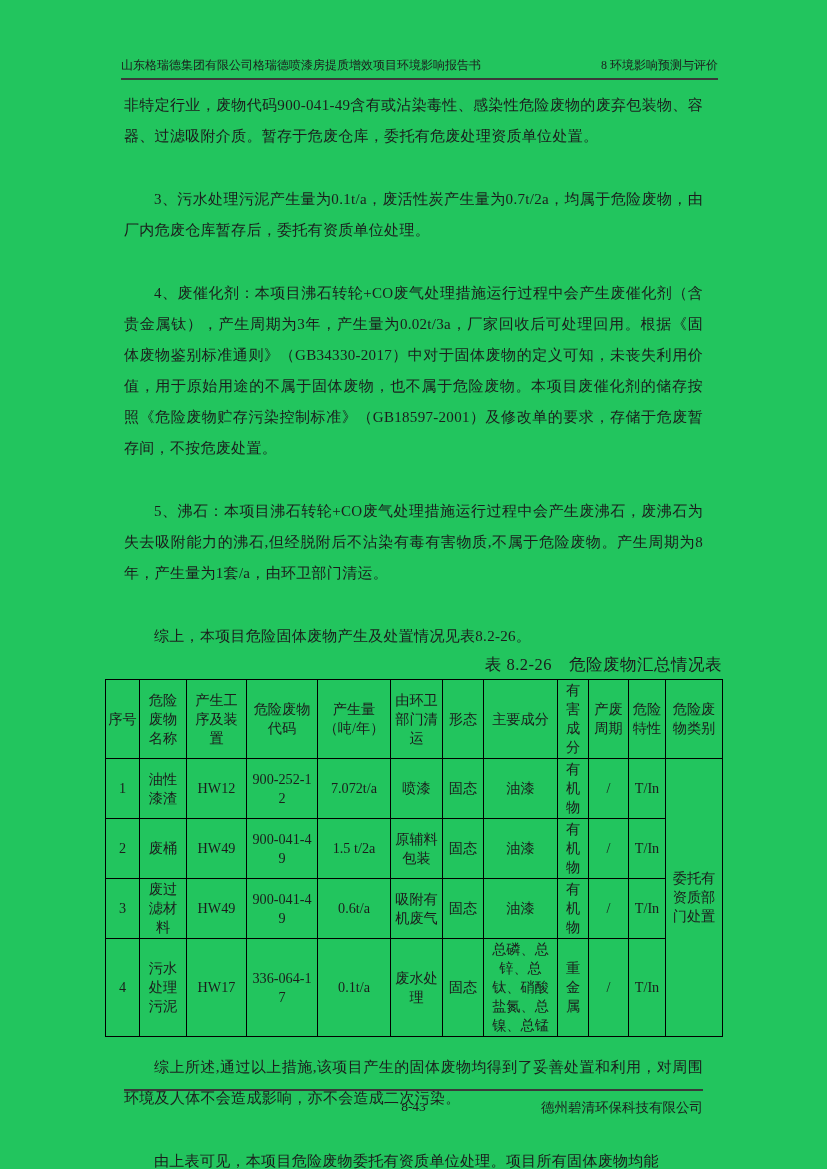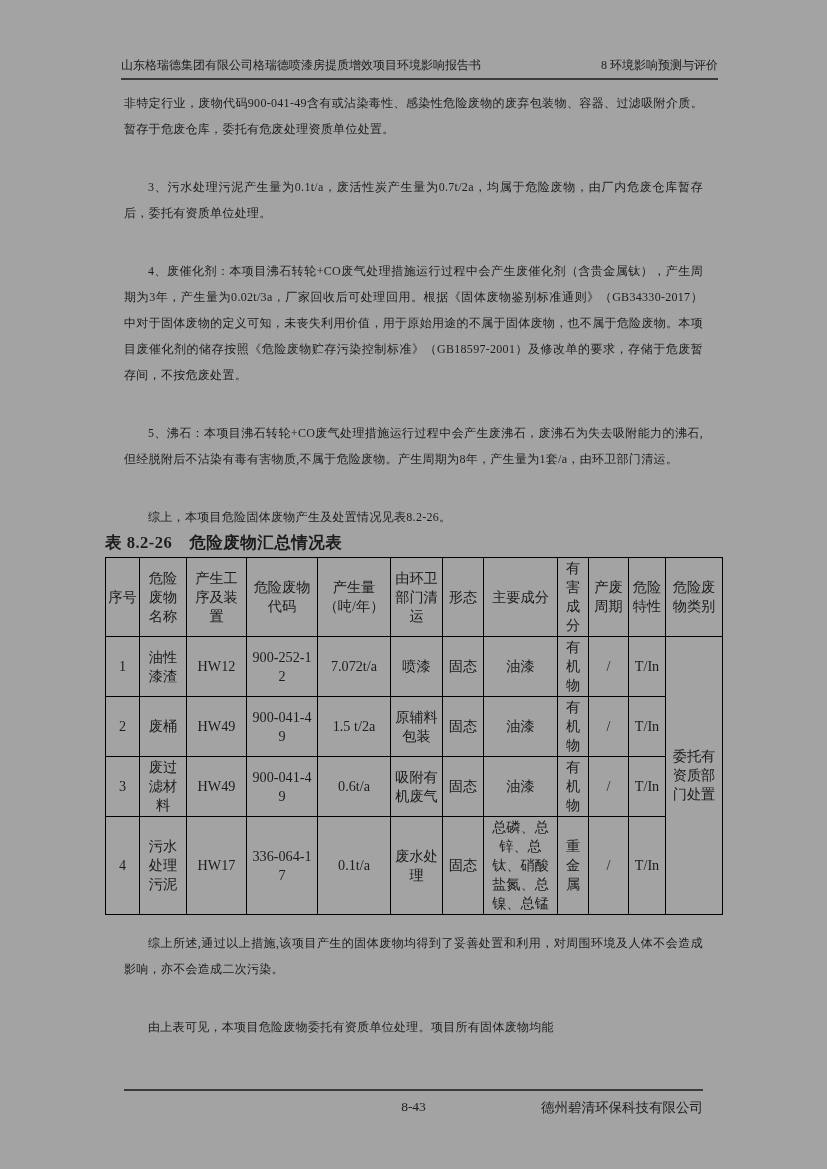--- a/index.html
+++ b/index.html
@@ -2,21 +2,21 @@
 <html><head>
 <meta charset="utf-8">
 <style>
   * { margin: 0; padding: 0; box-sizing: border-box; }
   html, body { background: #e9e9e9; }
   .page {
     position: relative;
     width: 827px;
     height: 1169px;
     margin: 0 auto;
-    background: #a3a3a3;
+    background: #22c55e;
     overflow: hidden;
     font-family: "Liberation Serif", "DejaVu Serif", serif;
     color: #1c1c1c;
   }
   .page-header {
     position: absolute;
     top: 57px;
     left: 121px;
     width: 597px;
     display: flex;
@@ -26,33 +26,33 @@
     padding-bottom: 4px;
     border-bottom: 2px solid #3a3a3a;
   }
   .content {
     position: absolute;
     top: 90px;
     left: 124px;
     width: 579px;
   }
   .para {
-    font-size: 12px;
-    line-height: 26px;
+    font-size: 15px;
+    line-height: 31px;
     text-align: justify;
     letter-spacing: 0.3px;
   }
   .indent { text-indent: 2em; margin-top: 32px; }
   .table-title {
     width: 617px;
     margin-left: -19px;
     margin-top: 2px;
     margin-bottom: 3px;
-    text-align: left;
-    font-weight: bold;
+    text-align: right;
+    font-weight: normal;
     font-size: 16.5px;
     letter-spacing: 0.5px;
   }
   table.waste-table {
     width: 617px;
     margin-left: -19px;
     border-collapse: collapse;
     table-layout: fixed;
     text-align: center;
   }

